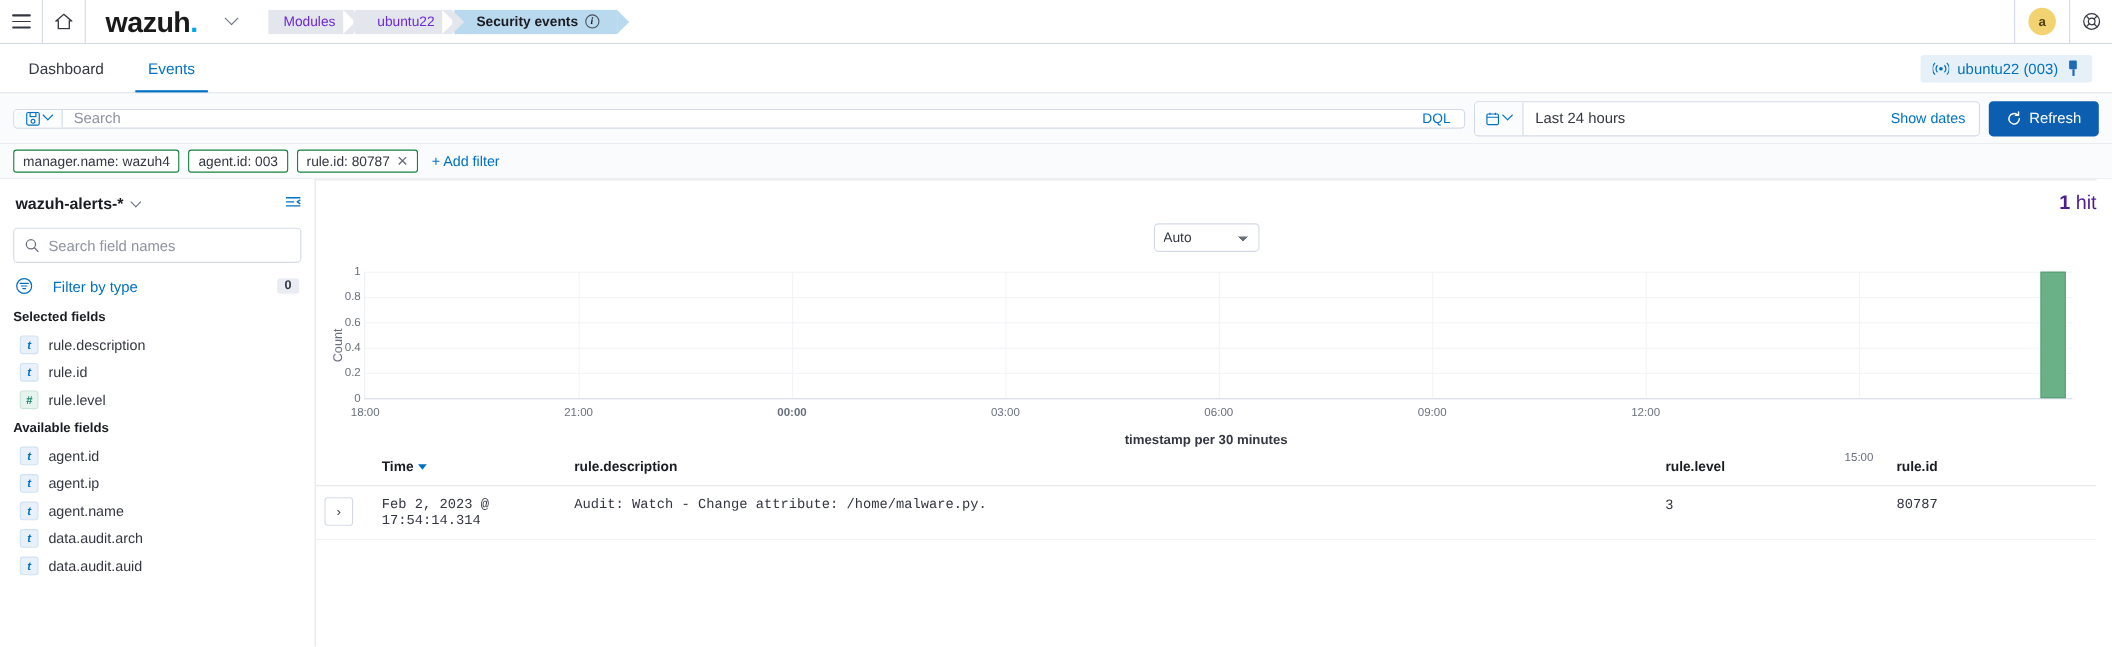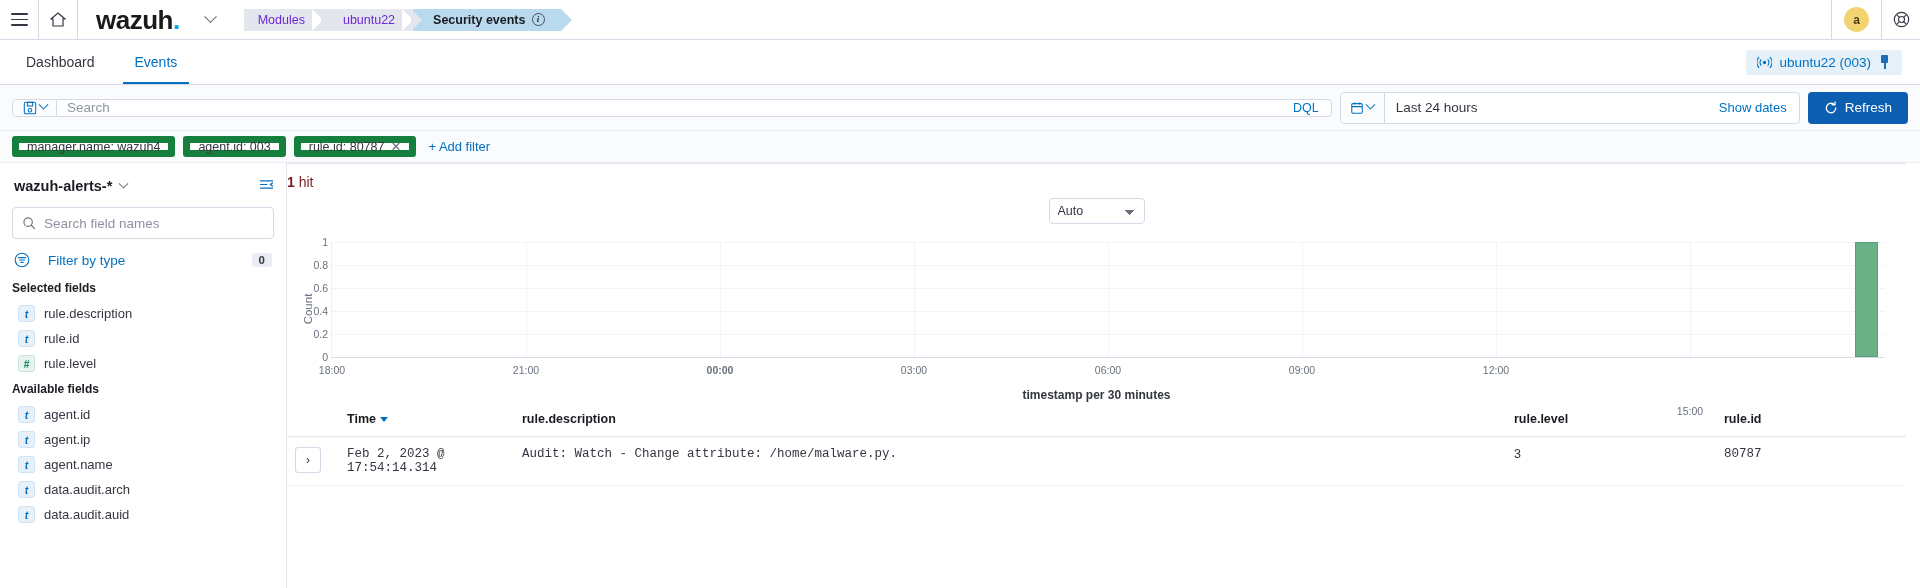--- a/index.html
+++ b/index.html
@@ -161,21 +161,21 @@
 
   
   .filterbar {
     flex: 0 0 32px; height: 32px;
     display: flex; align-items: center; gap: 8px;
     padding: 0 12px; background: #fafbfd;
     border-bottom: 1px solid #e9edf3;
   }
   .fpill {
     display: flex; align-items: center; gap: 6px;
-    background: #fff; border: 7px solid #15803d; border-radius: 3px;
+    background: #fff; border: 1px solid #15803d; border-radius: 3px;
     padding: 2px 8px; font-size: 12.5px; color: #343741; cursor: pointer;
     height: 21px;
   }
   .fx { color: #69707d; font-size: 13px; line-height: 1; cursor: pointer; }
   .addfilter { font-size: 13px; color: #0071c2; cursor: pointer; margin-left: 4px; }
 
   
   .body { flex: 1 1 auto; display: flex; min-height: 0; background: #fff; }
 
   
@@ -223,21 +223,21 @@
   .ftype.t { background: #e8f1fa; color: #0071c2; border: 1px solid #cfe2f3; }
   .ftype.n { background: #e6f3ee; color: #17876d; border: 1px solid #c9e5da; }
 
   
   .main {
     flex: 1 1 auto; min-width: 0;
     border: 1px solid #e3e6ec; border-right: none; border-bottom: none;
     margin-right: 14px;
     display: flex; flex-direction: column;
   }
-  .hits { text-align: left; font-size: 14px; padding: 10px 0 0 0; color: #7f1d1d; }
+  .hits { text-align: right; font-size: 18px; padding: 10px 0 0 0; color: #4c1d95; }
   .hits b { font-weight: 700; }
   .rangerow {
     display: flex; align-items: center; justify-content: center; gap: 14px;
     padding: 8px 0 4px 0;
   }
   .rangetext { font-size: 12.5px; color: #69707d; }
   .autosel {
     width: 96px; height: 26px; border: 1px solid #d3dae6; border-radius: 4px;
     background: #fff; font-size: 12.5px; color: #343741;
     padding: 0 8px; font-family: "Liberation Sans", sans-serif;

